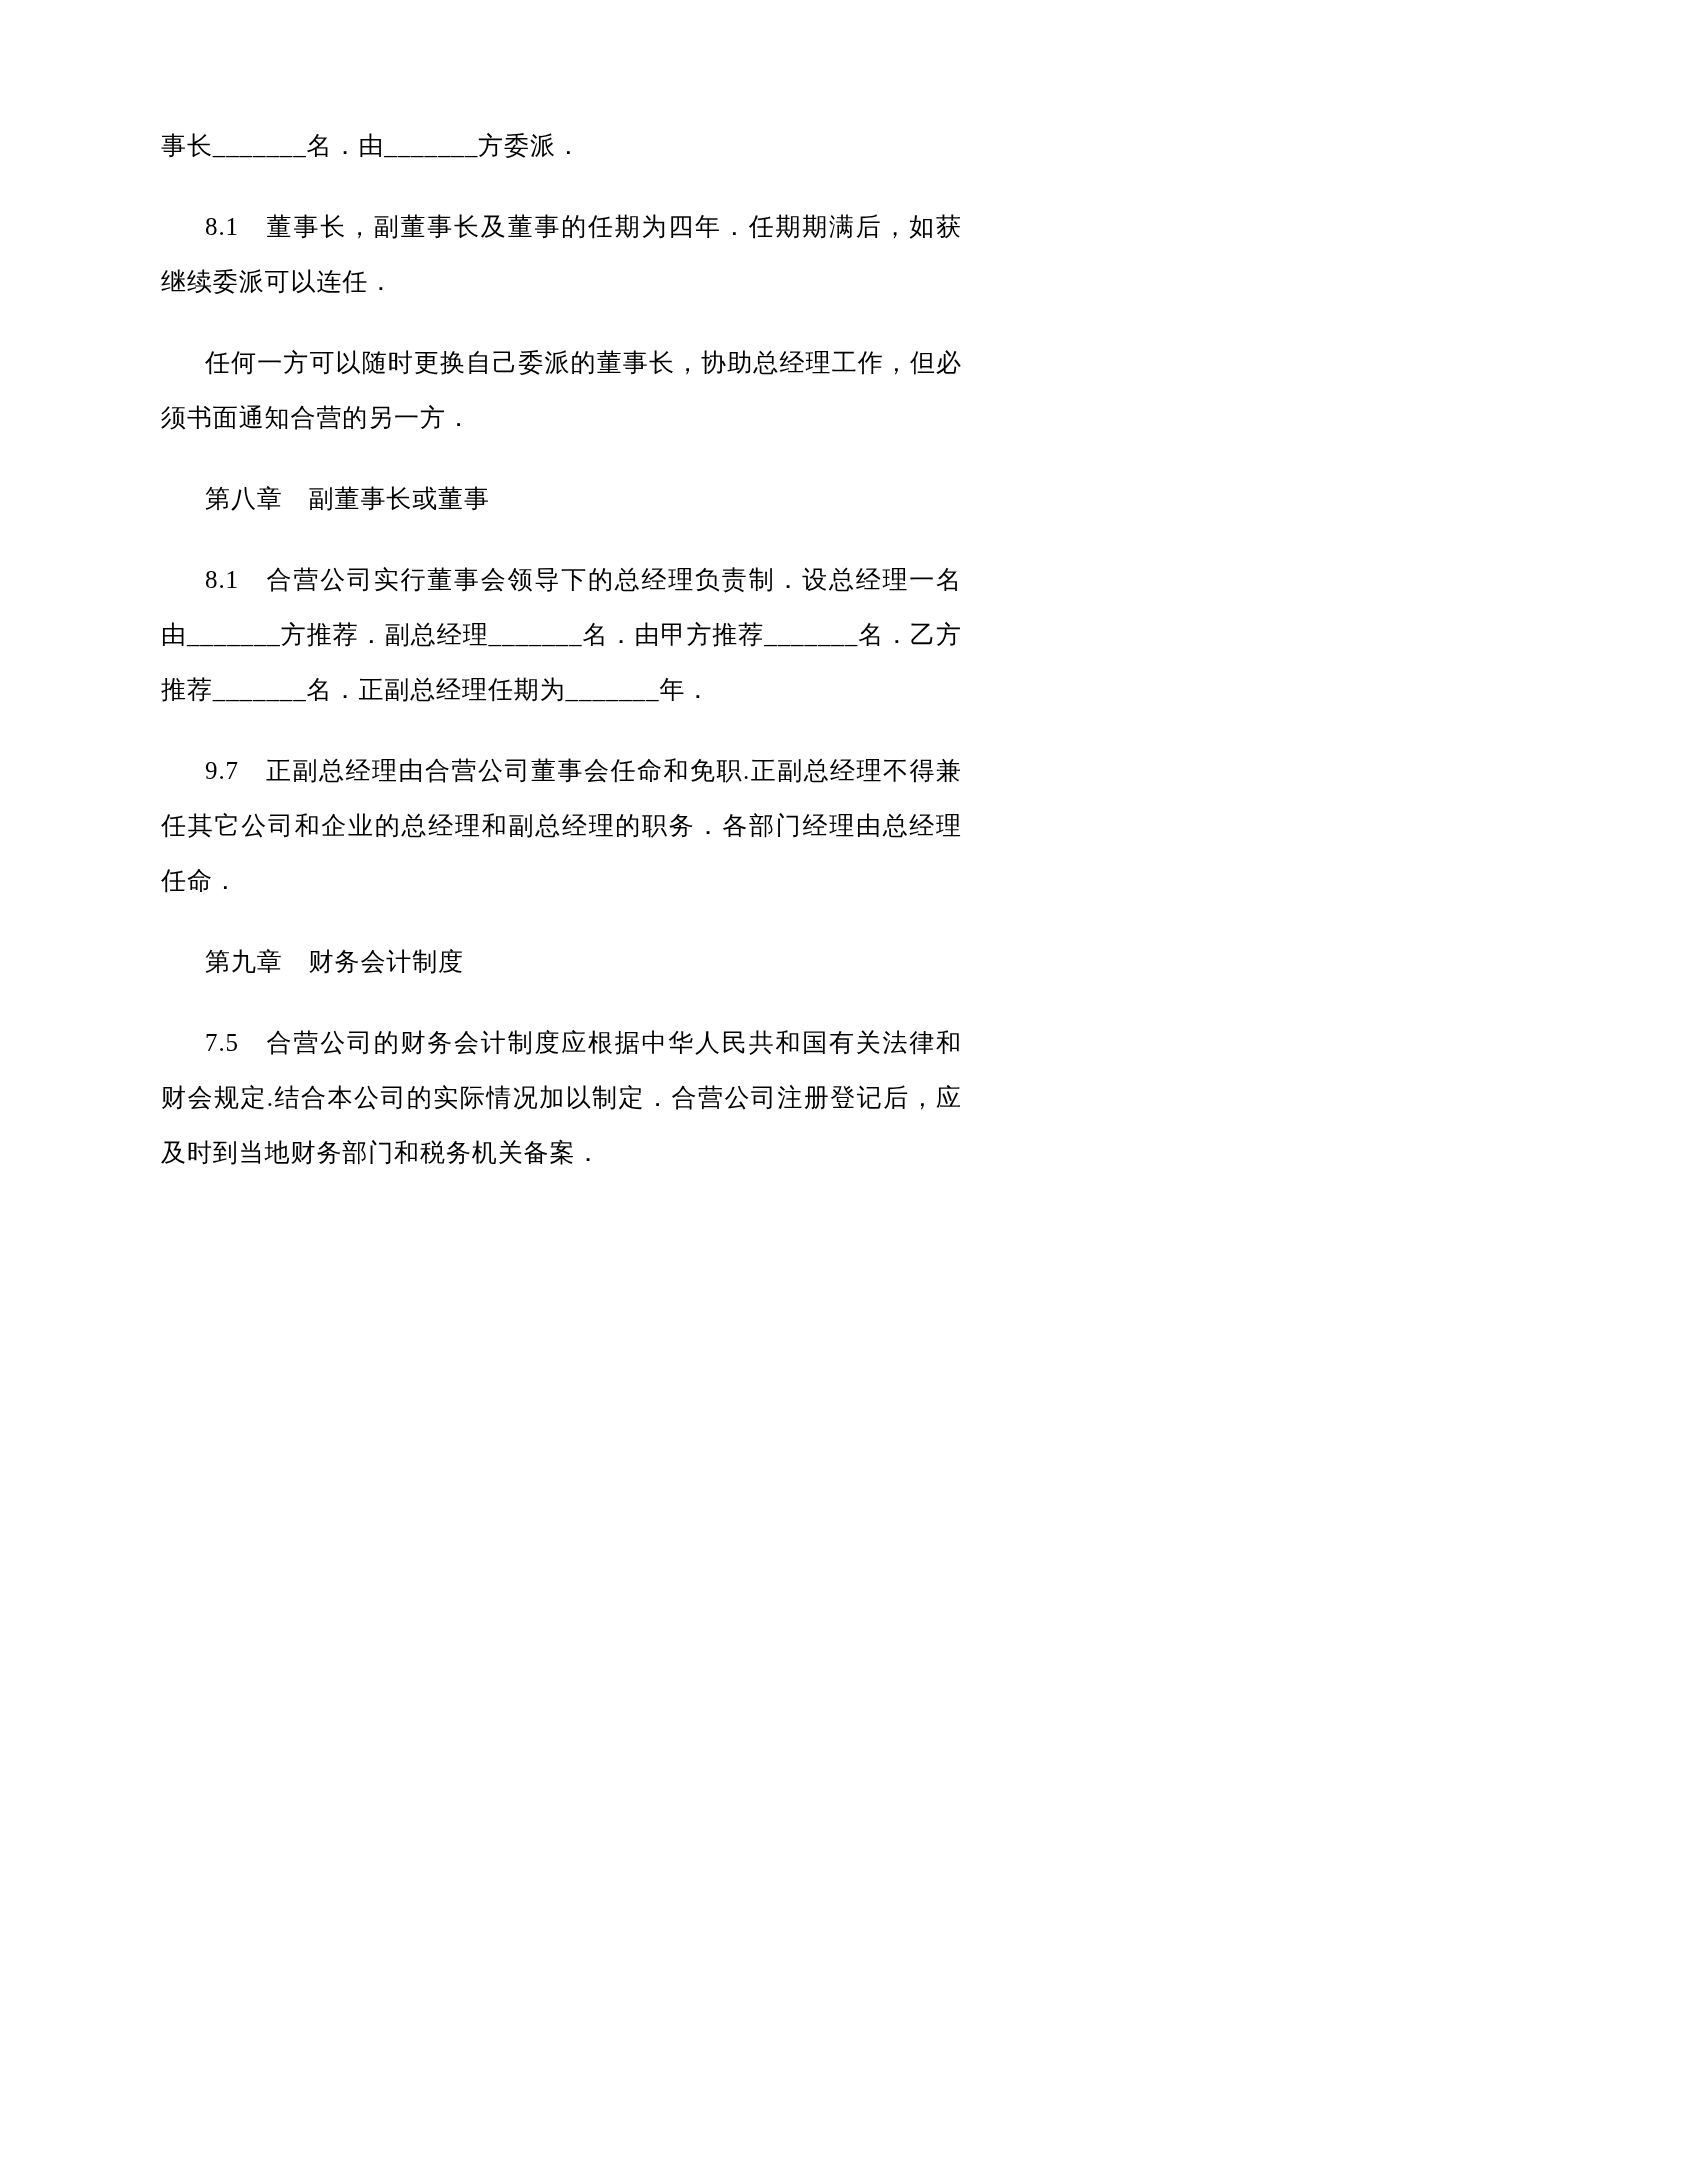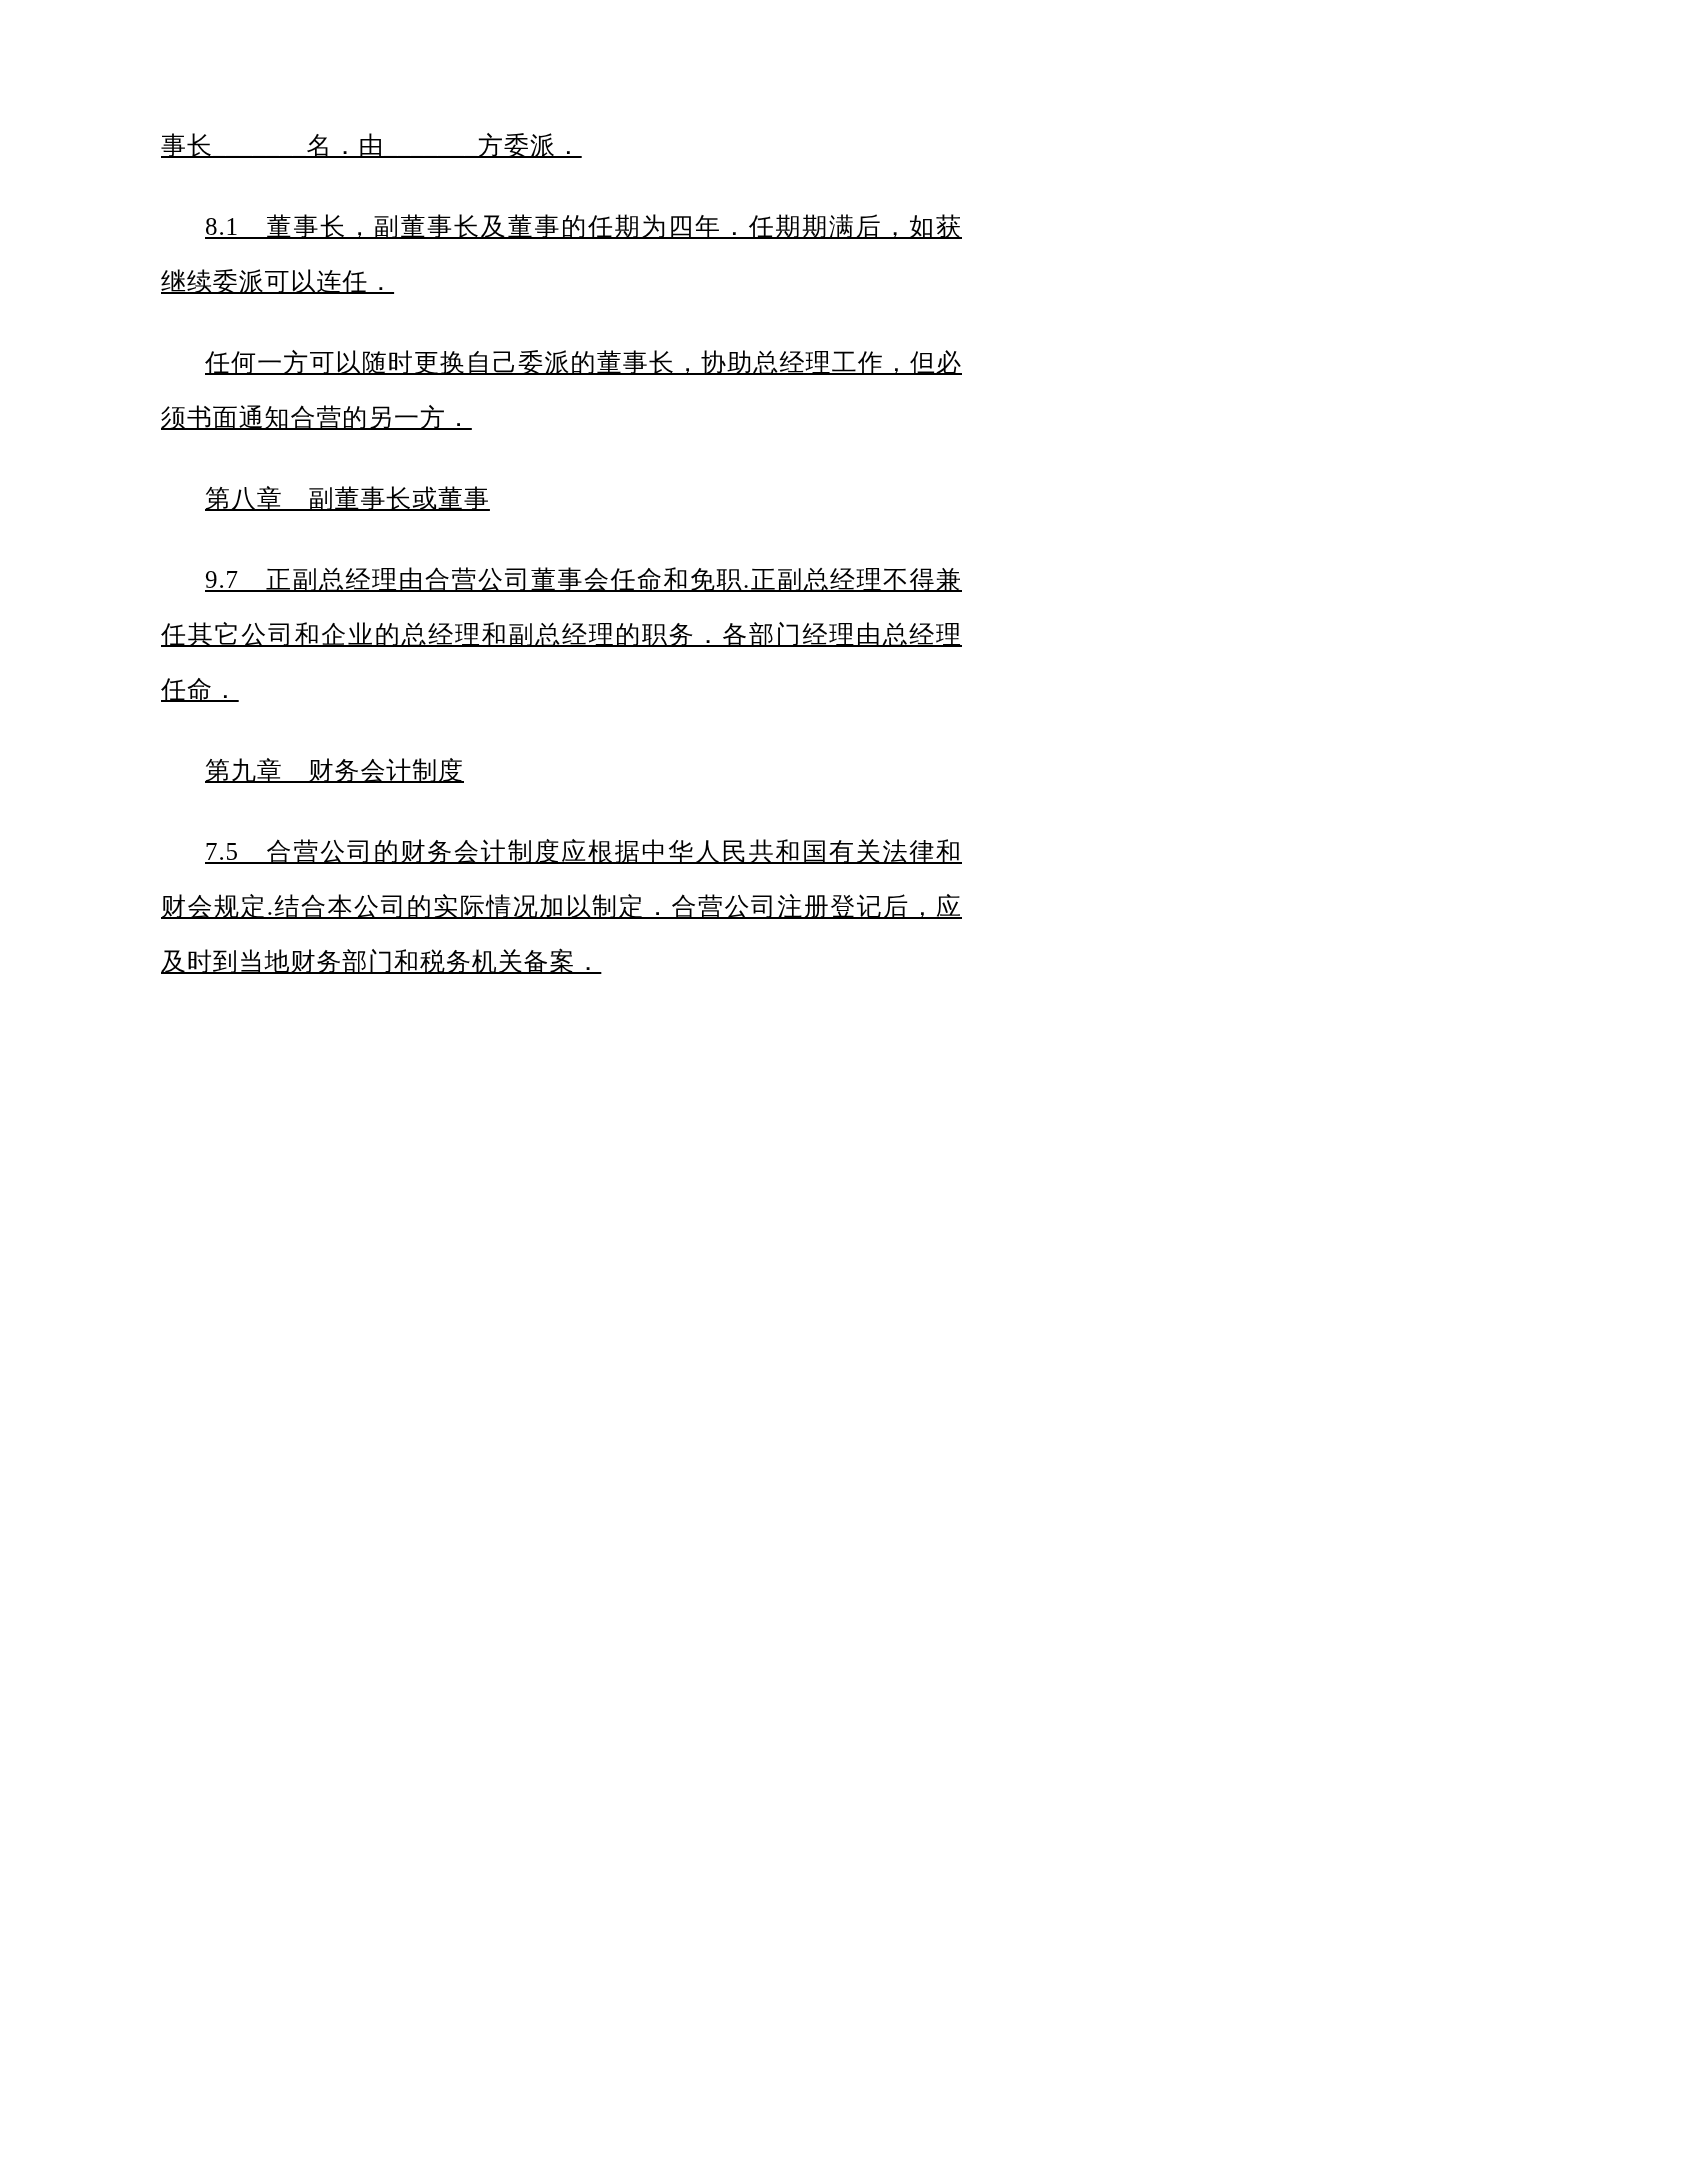--- a/index.html
+++ b/index.html
@@ -28,21 +28,20 @@
     width: 801px;
   }
 
   .content p {
     font-size: 25px;
     line-height: 55px;
     margin: 0 0 26px 0;
     text-align: justify;
     letter-spacing: 0.9px;
     word-break: break-all;
-    text-decoration: underline;
   }
 
   
   .content p.indent {
     text-indent: 44px;
   }
 
   
   .content p.cont {
     text-indent: 0;
@@ -59,20 +58,21 @@
   <div class="content">
     <p class="cont">事长_______名．由_______方委派．</p>
 
     <p class="indent">8.1　董事长，副董事长及董事的任期为四年．任期期满后，如获继续委派可以连任．</p>
 
     <p class="indent">任何一方可以随时更换自己委派的董事长，协助总经理工作，但必须书面通知合营的另一方．</p>
 
 
     <p class="heading">第八章　副董事长或董事</p>
 
+    <p class="indent">8.1　合营公司实行董事会领导下的总经理负责制．设总经理一名由_______方推荐．副总经理_______名．由甲方推荐_______名．乙方推荐_______名．正副总经理任期为_______年．</p>
 
 
     <p class="indent">9.7　正副总经理由合营公司董事会任命和免职.正副总经理不得兼任其它公司和企业的总经理和副总经理的职务．各部门经理由总经理任命．</p>
 
     <p class="heading">第九章　财务会计制度</p>
 
     <p class="indent">7.5　合营公司的财务会计制度应根据中华人民共和国有关法律和财会规定.结合本公司的实际情况加以制定．合营公司注册登记后，应及时到当地财务部门和税务机关备案．</p>
   </div>
 </div>
 

